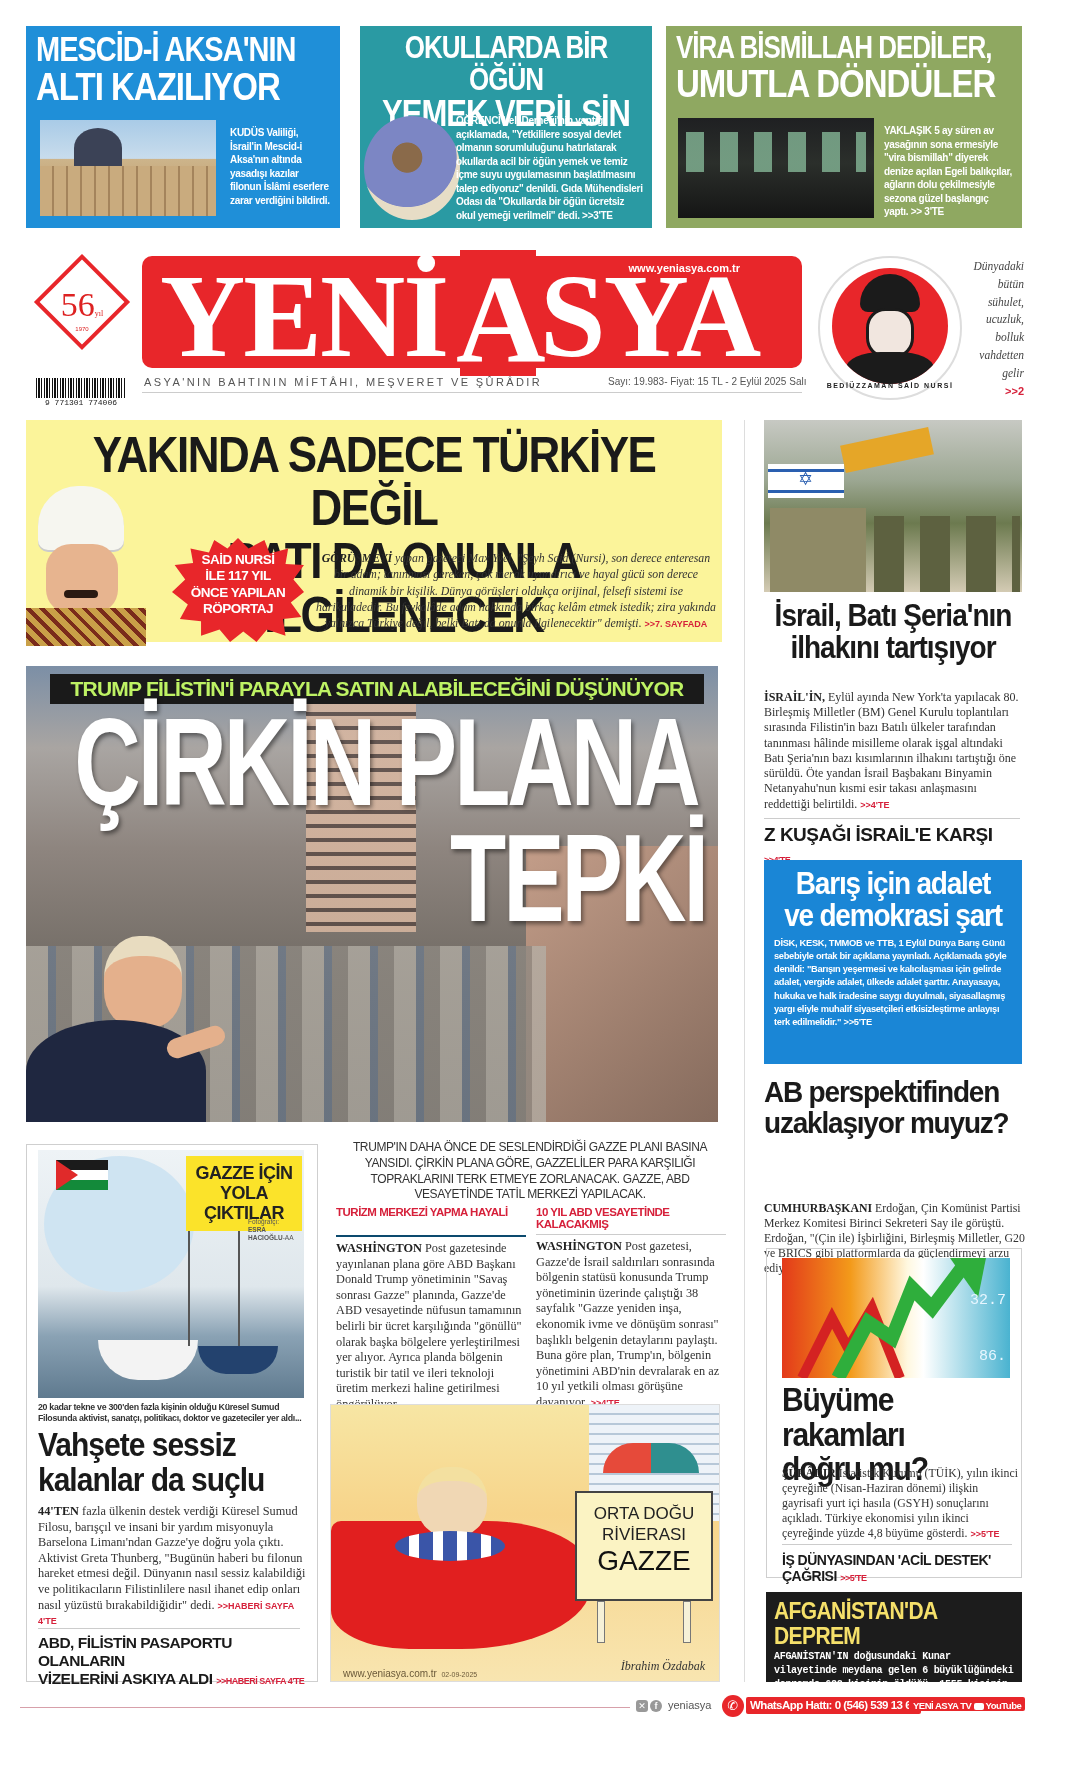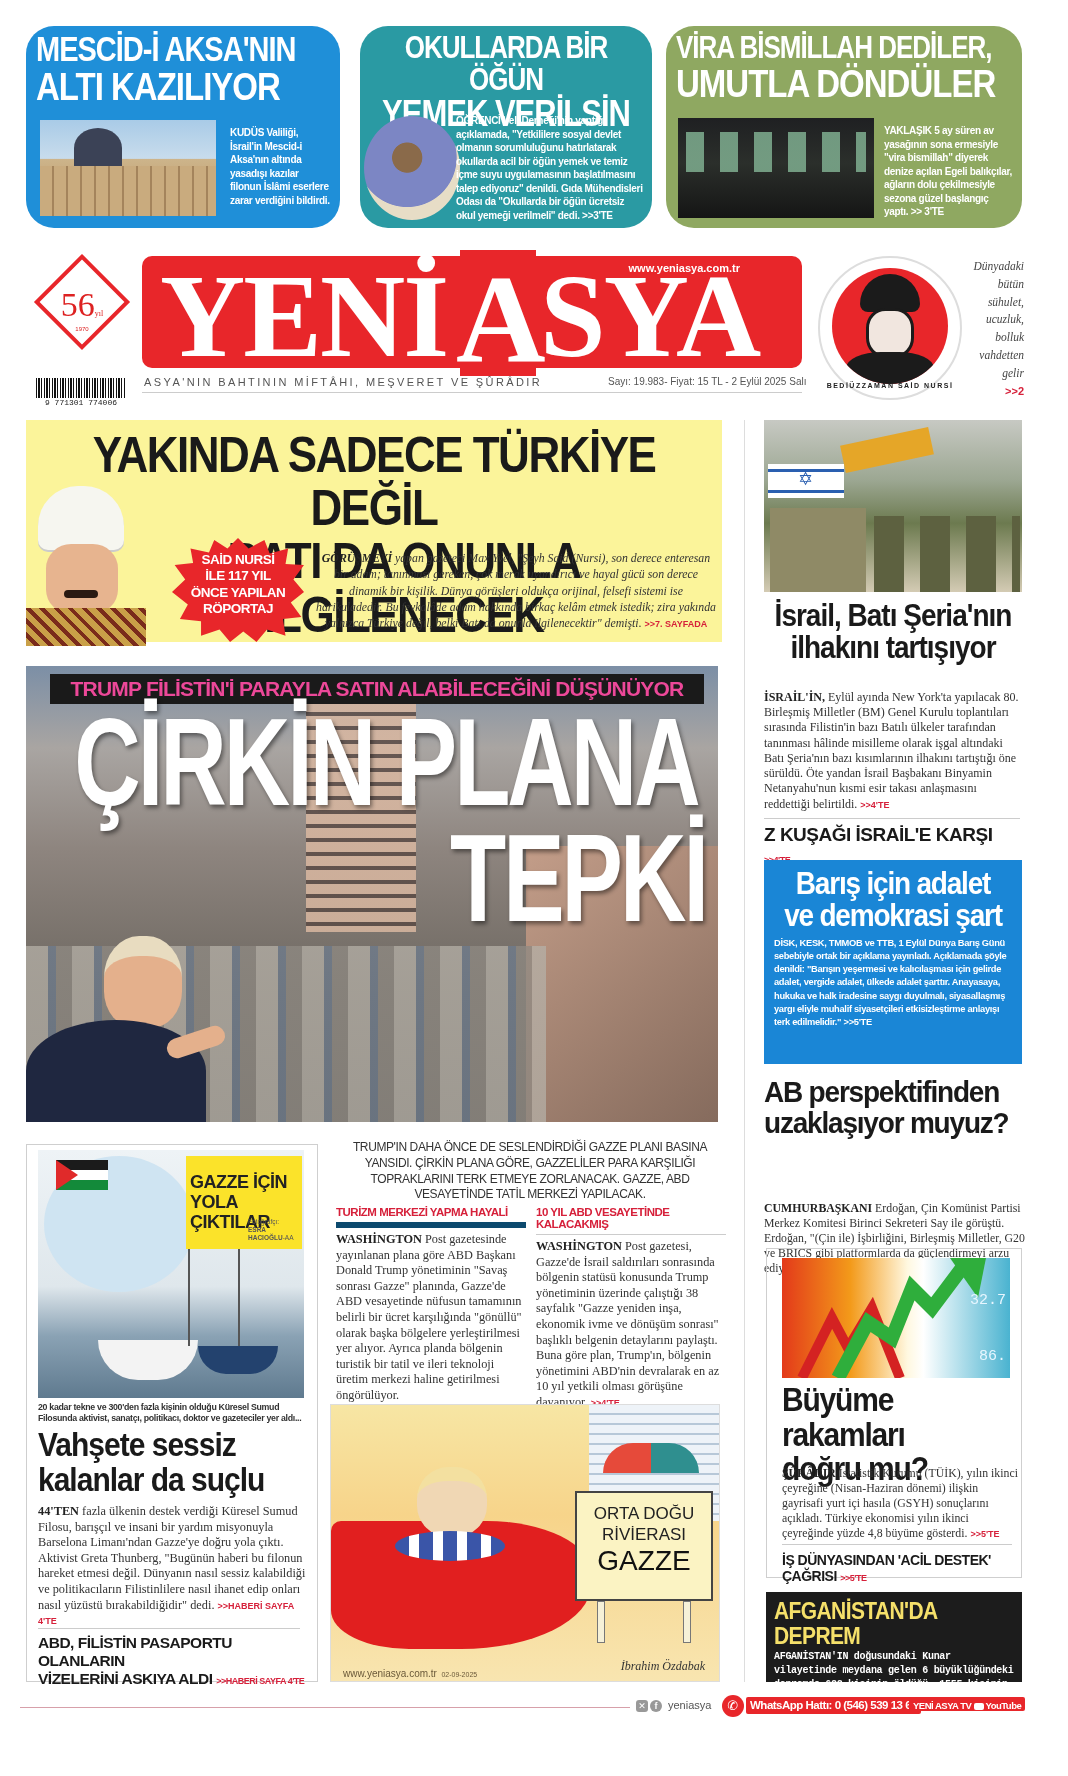--- a/index.html
+++ b/index.html
@@ -3,21 +3,21 @@
 <meta charset="utf-8">
 <style>
   * { box-sizing: border-box; margin: 0; padding: 0; }
   html, body { width: 1068px; height: 1776px; background: #ffffff; overflow: hidden; }
   body { position: relative; font-family: "Liberation Serif", serif; color: #222; }
   .abs { position: absolute; }
   .cond { font-family: "Liberation Sans", sans-serif; font-weight: bold; letter-spacing: -0.5px; }
   .sans { font-family: "Liberation Sans", sans-serif; }
 
   
-  .teaser { position: absolute; top: 26px; height: 202px; padding: 6px 10px; overflow: hidden; border-radius: 28px; }
+  .teaser { position: absolute; top: 26px; height: 202px; padding: 6px 10px; overflow: hidden; }
   .teaser h2 { color: #fff; font-family: "Liberation Sans", sans-serif; font-weight: bold; text-transform: uppercase; line-height: 1.0; letter-spacing: -1px; transform: scaleY(1.2); transform-origin: top; }
   .teaser .tbody { position: absolute; color: #fff; font-family: "Liberation Sans", sans-serif; font-weight: bold; font-size: 10px; line-height: 1.35; letter-spacing: -0.3px; }
   .photo { position: absolute; overflow: hidden; }
 
   
   .mast-red { background: #e8262a; border-radius: 10px; }
   .logo-text { color: #fff; font-family: "Liberation Serif", serif; font-weight: bold; font-size: 118px; line-height: 1; letter-spacing: -2px; }
 
   .arrow { color: #d6203a; font-weight: bold; font-family: "Liberation Sans", sans-serif; font-size: 9px; }
 
@@ -146,30 +146,30 @@
 <div class="abs" style="left:26px;top:666px;width:692px;height:456px;overflow:hidden;background:linear-gradient(180deg,#7c8fa6 0%,#a9a5a2 18%,#8e857f 40%,#6f6962 70%,#5c5853 100%);">
   <div style="position:absolute;left:280px;top:36px;width:110px;height:230px;background:repeating-linear-gradient(180deg,#d9b7a0 0 10px,#5a4a44 10px 14px);opacity:.85;"></div>
   <div style="position:absolute;left:500px;top:180px;width:192px;height:276px;background:linear-gradient(135deg,#c9a08a,#8a6d5e);opacity:.9;"></div>
   <div style="position:absolute;left:0;top:280px;width:520px;height:176px;background:repeating-linear-gradient(90deg,#b5b0a7 0 22px,#6e7c8e 22px 30px,#8f8a83 30px 46px);opacity:.75;"></div>
   <div style="position:absolute;left:0;top:270px;width:200px;height:186px;">
     <div style="position:absolute;left:78px;top:0;width:78px;height:92px;border-radius:45% 45% 40% 40%;background:#e4b08c;border-top:20px solid #e8dcc0;"></div>
     <div style="position:absolute;left:0;top:84px;width:180px;height:102px;border-radius:50% 50% 0 0;background:#1f2740;"></div>
     <div style="position:absolute;left:140px;top:96px;width:60px;height:20px;border-radius:10px;background:#e4b08c;transform:rotate(-18deg);"></div>
   </div>
   <div style="position:absolute;left:24px;top:8px;width:654px;height:30px;background:#1a1a1a;">
-    <div class="cond" style="color:#ec4899;font-size:21px;line-height:30px;text-align:center;letter-spacing:-0.8px;">TRUMP FİLİSTİN'İ PARAYLA SATIN ALABİLECEĞİNİ DÜŞÜNÜYOR</div>
+    <div class="cond" style="color:#bef264;font-size:21px;line-height:30px;text-align:center;letter-spacing:-0.8px;">TRUMP FİLİSTİN'İ PARAYLA SATIN ALABİLECEĞİNİ DÜŞÜNÜYOR</div>
   </div>
   <div class="cond" style="position:absolute;left:20px;top:34px;width:680px;text-align:center;color:#fff;font-size:92px;line-height:1;letter-spacing:-3px;transform:scaleY(1.35);transform-origin:top;text-shadow:2px 2px 4px rgba(0,0,0,.45);">ÇİRKİN PLANA</div>
   <div class="cond" style="position:absolute;left:380px;top:150px;width:300px;text-align:right;color:#fff;font-size:92px;line-height:1;letter-spacing:-3px;transform:scaleY(1.35);transform-origin:top;text-shadow:2px 2px 4px rgba(0,0,0,.45);">TEPKİ</div>
 </div>
 
 <div class="abs sans" style="left:336px;top:1140px;width:388px;text-align:center;font-size:12px;line-height:1.32;color:#333;letter-spacing:-0.4px;">TRUMP'IN DAHA ÖNCE DE SESLENDİRDİĞİ GAZZE PLANI BASINA YANSIDI. ÇİRKİN PLANA GÖRE, GAZZELİLER PARA KARŞILIĞI TOPRAKLARINI TERK ETMEYE ZORLANACAK. GAZZE, ABD VESAYETİNDE TATİL MERKEZİ YAPILACAK.</div>
 
 <div class="abs" style="left:336px;top:1206px;width:190px;">
-  <div class="cond" style="color:#d6203a;font-size:11.5px;border-bottom:6px solid #0c4a6e;padding-bottom:4px;margin-bottom:4px;">TURİZM MERKEZİ YAPMA HAYALİ</div>
+  <div class="cond" style="color:#d6203a;font-size:11.5px;border-bottom:2px solid #0c4a6e;padding-bottom:17px;margin-bottom:4px;">TURİZM MERKEZİ YAPMA HAYALİ</div>
   <div class="bodytxt">
     <b>WASHİNGTON</b><span> Post gazetesinde yayınlanan plana göre ABD Başkanı Donald Trump yönetiminin "Savaş sonrası Gazze" planında, Gazze'de ABD vesayetinde nüfusun tamamının belirli bir ücret karşılığında "gönüllü" olarak başka bölgelere yerleştirilmesi yer alıyor. Ayrıca planda bölgenin turistik bir tatil ve ileri teknoloji üretim merkezi haline getirilmesi öngörülüyor.</span>
   </div>
 </div>
 <div class="abs" style="left:536px;top:1206px;width:190px;">
   <div class="cond" style="color:#d6203a;font-size:11.5px;border-bottom:1px solid #ccc;padding-bottom:4px;margin-bottom:4px;">10 YIL ABD VESAYETİNDE KALACAKMIŞ</div>
   <div class="bodytxt">
     <b>WASHİNGTON</b><span> Post gazetesi, Gazze'de İsrail saldırıları sonrasında bölgenin statüsü konusunda Trump yönetiminin üzerinde çalıştığı 38 sayfalık "Gazze yeniden inşa, ekonomik ivme ve dönüşüm sonrası" başlıklı belgenin detaylarını paylaştı. Buna göre plan, Trump'ın, bölgenin yönetimini ABD'nin devralarak en az 10 yıl yetkili olması görüşüne dayanıyor.</span>
     <span class="arrow">&gt;&gt;4'TE</span>
   </div>
@@ -177,21 +177,21 @@
 
 <div class="boxline" style="left:26px;top:1144px;width:292px;height:538px;"></div>
 <div class="abs" style="left:38px;top:1150px;width:266px;height:248px;overflow:hidden;background:linear-gradient(#eef3f6 0%,#dfe7ec 55%,#8aa2b4 75%,#5f7a8f 100%);">
   <div style="position:absolute;left:6px;top:6px;width:150px;height:136px;border-radius:50%;background:#cfe4f2;"></div>
   <div style="position:absolute;left:18px;top:10px;width:52px;height:30px;background:linear-gradient(#1b1b1b 0 33%,#fff 33% 66%,#138a3a 66%);clip-path:polygon(0 0,100% 0,100% 100%,0 100%);"></div>
   <div style="position:absolute;left:18px;top:10px;width:0;height:0;border-top:15px solid transparent;border-bottom:15px solid transparent;border-left:22px solid #e02a2a;"></div>
   <div style="position:absolute;left:60px;top:190px;width:100px;height:40px;border-radius:0 0 40px 40px;background:#f3f3f3;"></div>
   <div style="position:absolute;left:160px;top:196px;width:80px;height:28px;border-radius:0 0 30px 30px;background:#23426e;"></div>
   <div style="position:absolute;left:150px;top:70px;width:2px;height:126px;background:#555;"></div>
   <div style="position:absolute;left:200px;top:60px;width:2px;height:136px;background:#555;"></div>
-  <div style="position:absolute;left:148px;top:6px;width:116px;background:#fbe32a;padding:17px 4px;text-align:left;">
+  <div style="position:absolute;left:148px;top:6px;width:116px;background:#fbe32a;padding:8px 4px;text-align:center;">
     <div class="cond" style="font-size:18px;line-height:1.1;color:#222;">GAZZE İÇİN</div>
     <div class="cond" style="font-size:18px;line-height:1.1;color:#222;">YOLA ÇIKTILAR</div>
   </div>
   <div style="position:absolute;left:210px;top:68px;font-family:'Liberation Sans',sans-serif;font-size:6.5px;color:#555;line-height:1.25;">
     <div>Fotoğrafçı:</div>
     <div style="font-weight:bold;">ESRA</div>
     <div><b>HACIOĞLU</b><span>-AA</span></div>
   </div>
 </div>
 <div class="abs sans" style="left:38px;top:1402px;width:270px;font-size:8.8px;font-weight:bold;line-height:1.3;color:#333;letter-spacing:-0.3px;">20 kadar tekne ve 300'den fazla kişinin olduğu Küresel Sumud Filosunda aktivist, sanatçı, politikacı, doktor ve gazeteciler yer aldı...</div>

